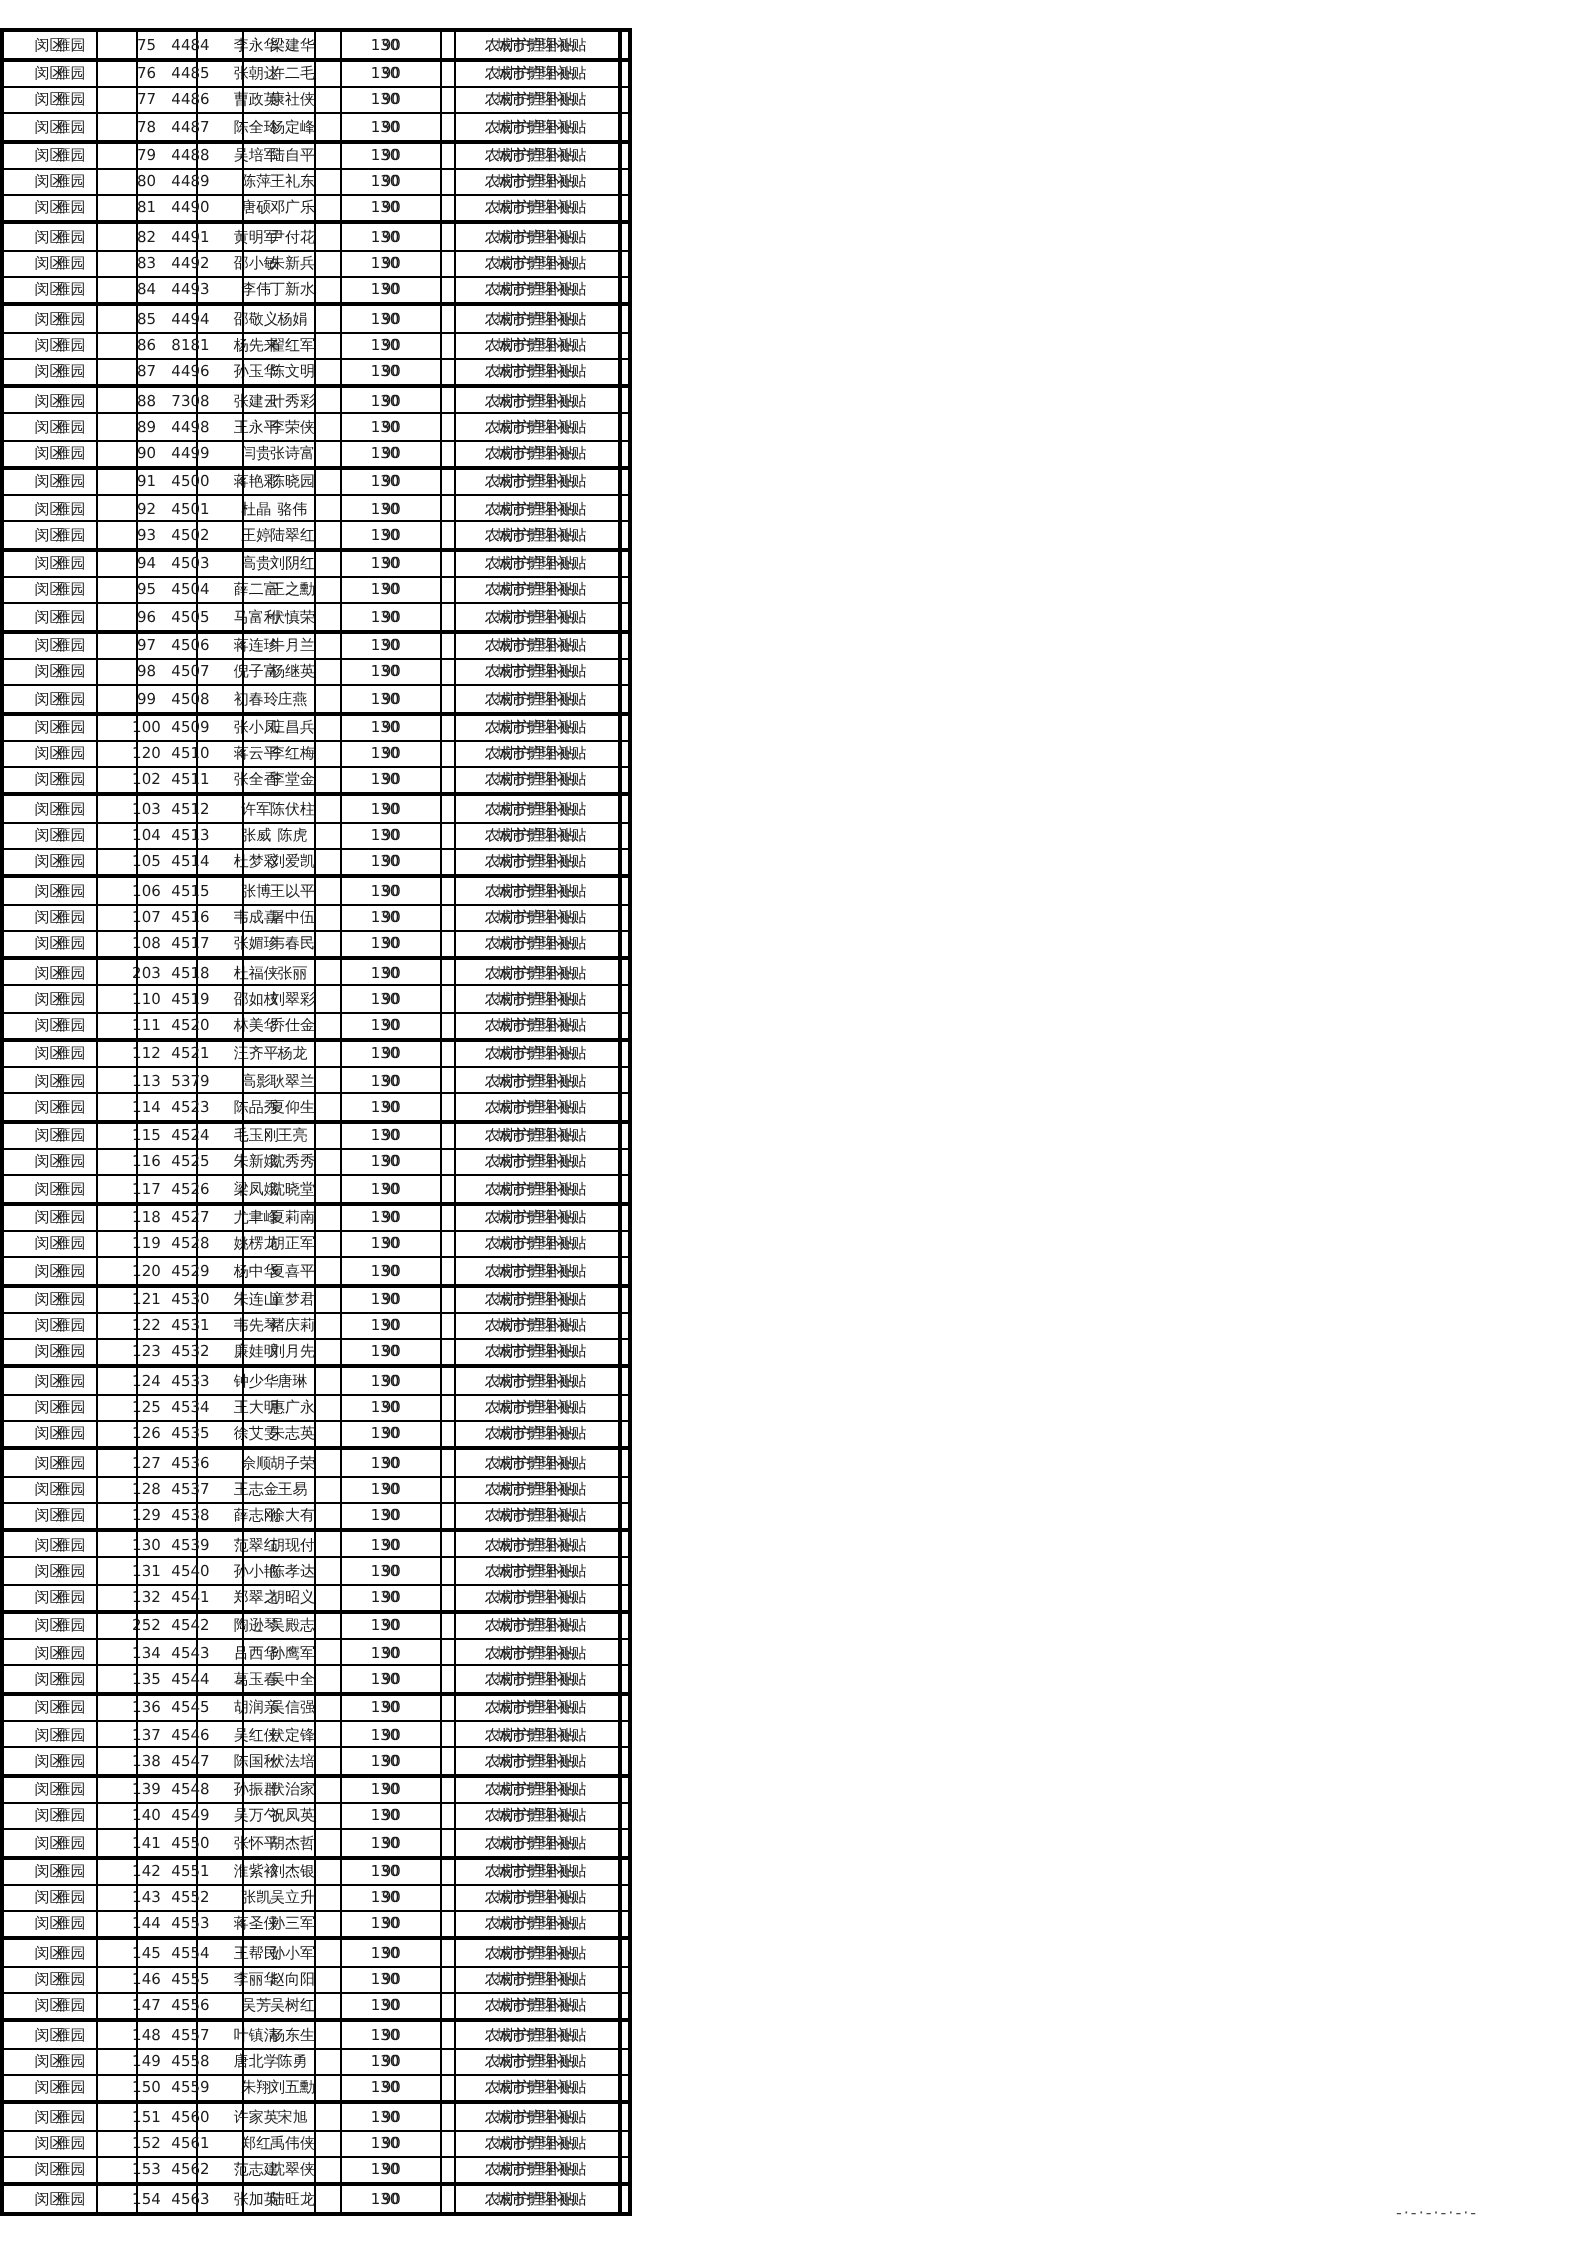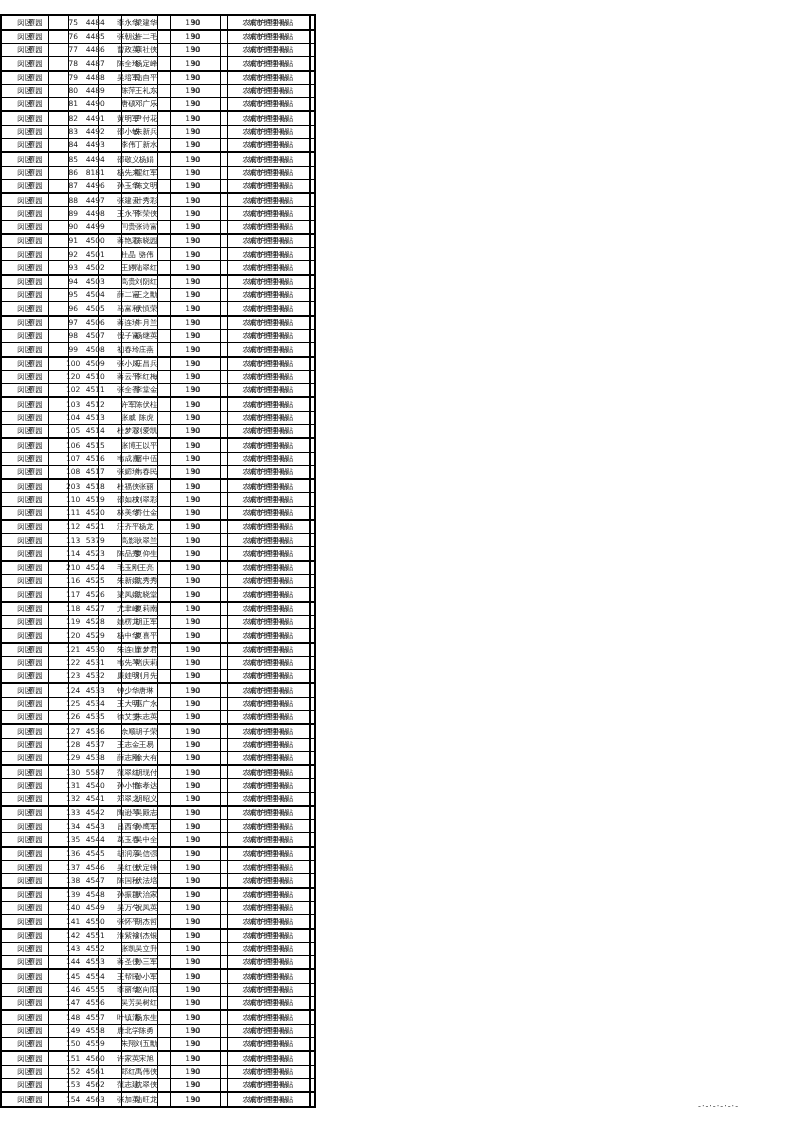--- a/index.html
+++ b/index.html
@@ -342,21 +342,21 @@
         </tr>
         <tr>
           <td>闵区</td>
           <td>114</td>
           <td>陈品秀</td>
           <td>130</td>
           <td>城市护理补贴</td>
         </tr>
         <tr>
           <td>闵区</td>
-          <td>210</td>
+          <td>115</td>
           <td>毛玉刚</td>
           <td>130</td>
           <td>城市护理补贴</td>
         </tr>
         <tr>
           <td>闵区</td>
           <td>116</td>
           <td>朱新娥</td>
           <td>130</td>
           <td>城市护理补贴</td>
@@ -468,21 +468,21 @@
         </tr>
         <tr>
           <td>闵区</td>
           <td>132</td>
           <td>郑翠之</td>
           <td>130</td>
           <td>城市护理补贴</td>
         </tr>
         <tr>
           <td>闵区</td>
-          <td>133</td>
+          <td>252</td>
           <td>陶逊琴</td>
           <td>130</td>
           <td>城市护理补贴</td>
         </tr>
         <tr>
           <td>闵区</td>
           <td>134</td>
           <td>吕西华</td>
           <td>130</td>
           <td>城市护理补贴</td>
@@ -727,21 +727,21 @@
         </tr>
         <tr>
           <td>雁园</td>
           <td>4496</td>
           <td>陈文明</td>
           <td>90</td>
           <td>农村护理补贴</td>
         </tr>
         <tr>
           <td>雁园</td>
-          <td>4497</td>
+          <td>7308</td>
           <td>叶秀彩</td>
           <td>90</td>
           <td>农村护理补贴</td>
         </tr>
         <tr>
           <td>雁园</td>
           <td>4498</td>
           <td>李荣侠</td>
           <td>90</td>
           <td>农村护理补贴</td>
@@ -1021,21 +1021,21 @@
         </tr>
         <tr>
           <td>雁园</td>
           <td>4538</td>
           <td>徐大有</td>
           <td>90</td>
           <td>农村护理补贴</td>
         </tr>
         <tr>
           <td>雁园</td>
-          <td>5587</td>
+          <td>4539</td>
           <td>胡现付</td>
           <td>90</td>
           <td>农村护理补贴</td>
         </tr>
         <tr>
           <td>雁园</td>
           <td>4540</td>
           <td>陈孝达</td>
           <td>90</td>
           <td>农村护理补贴</td>

